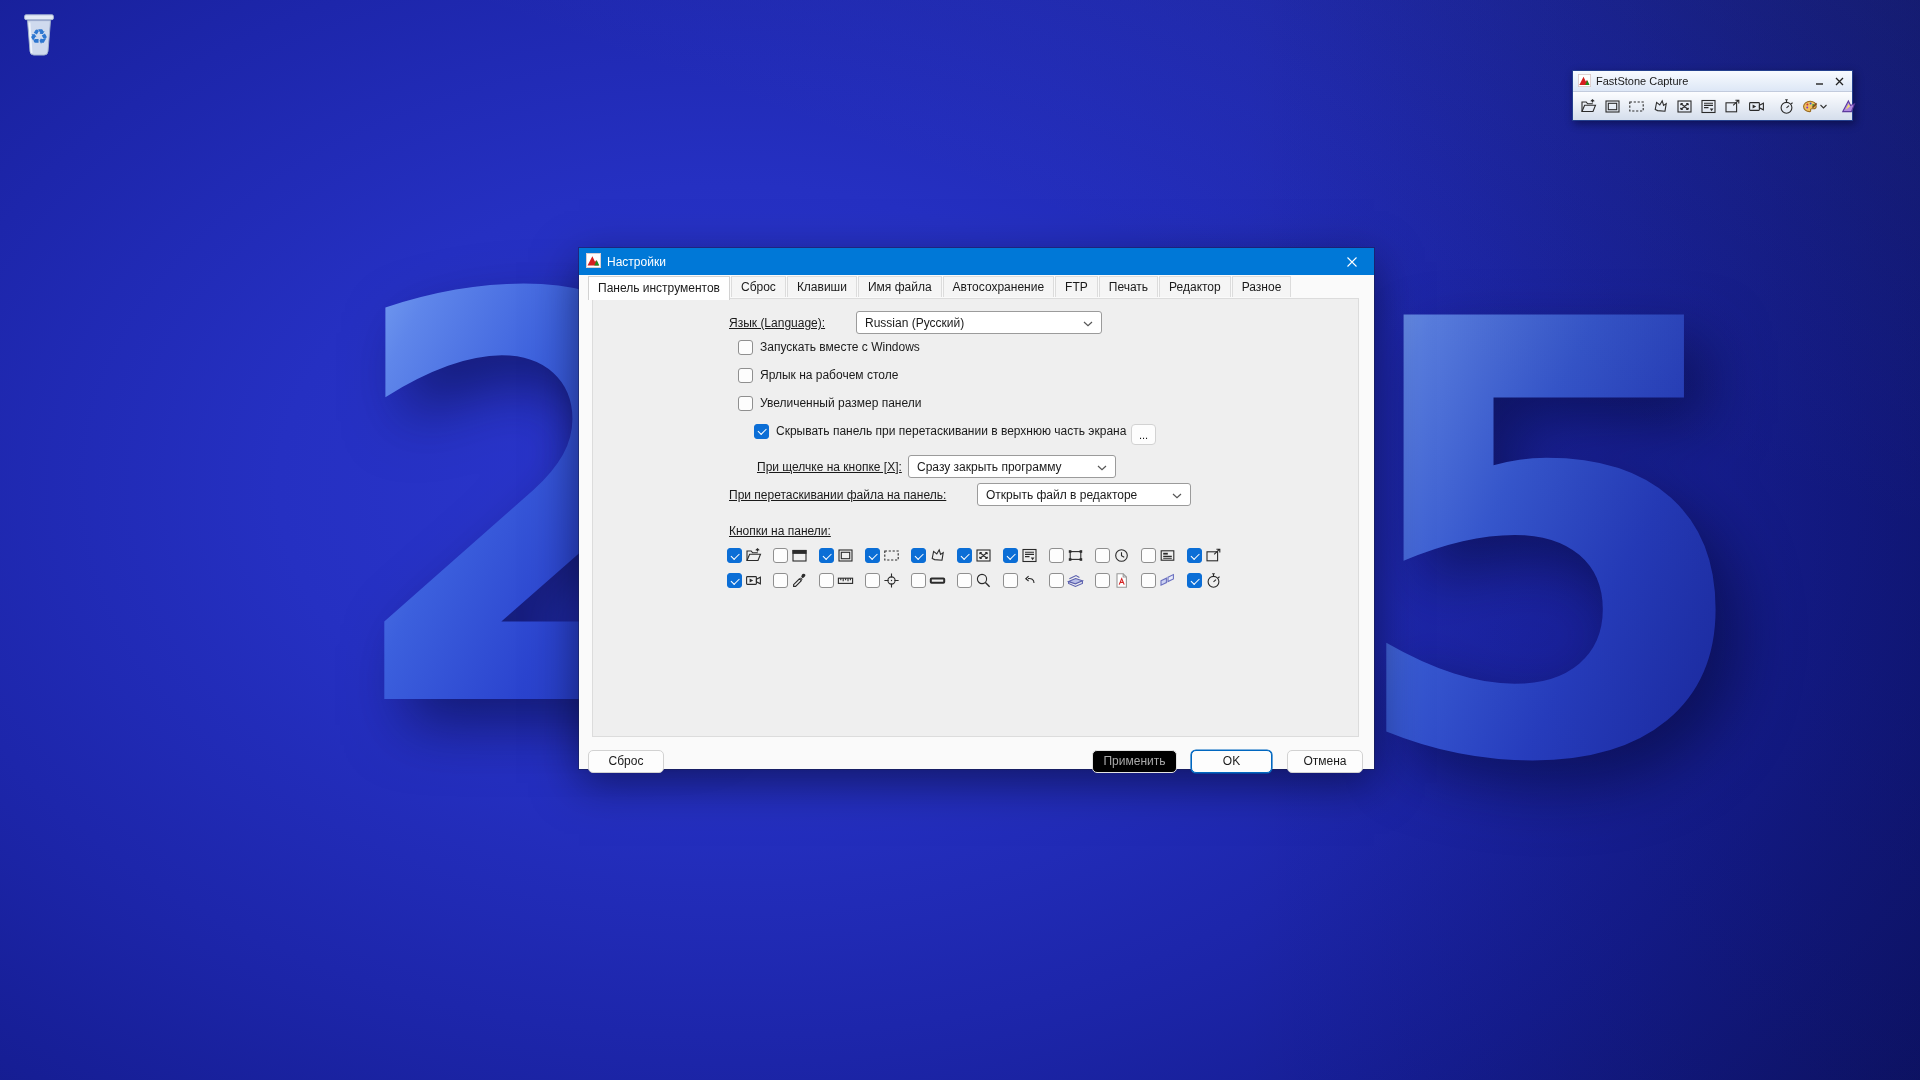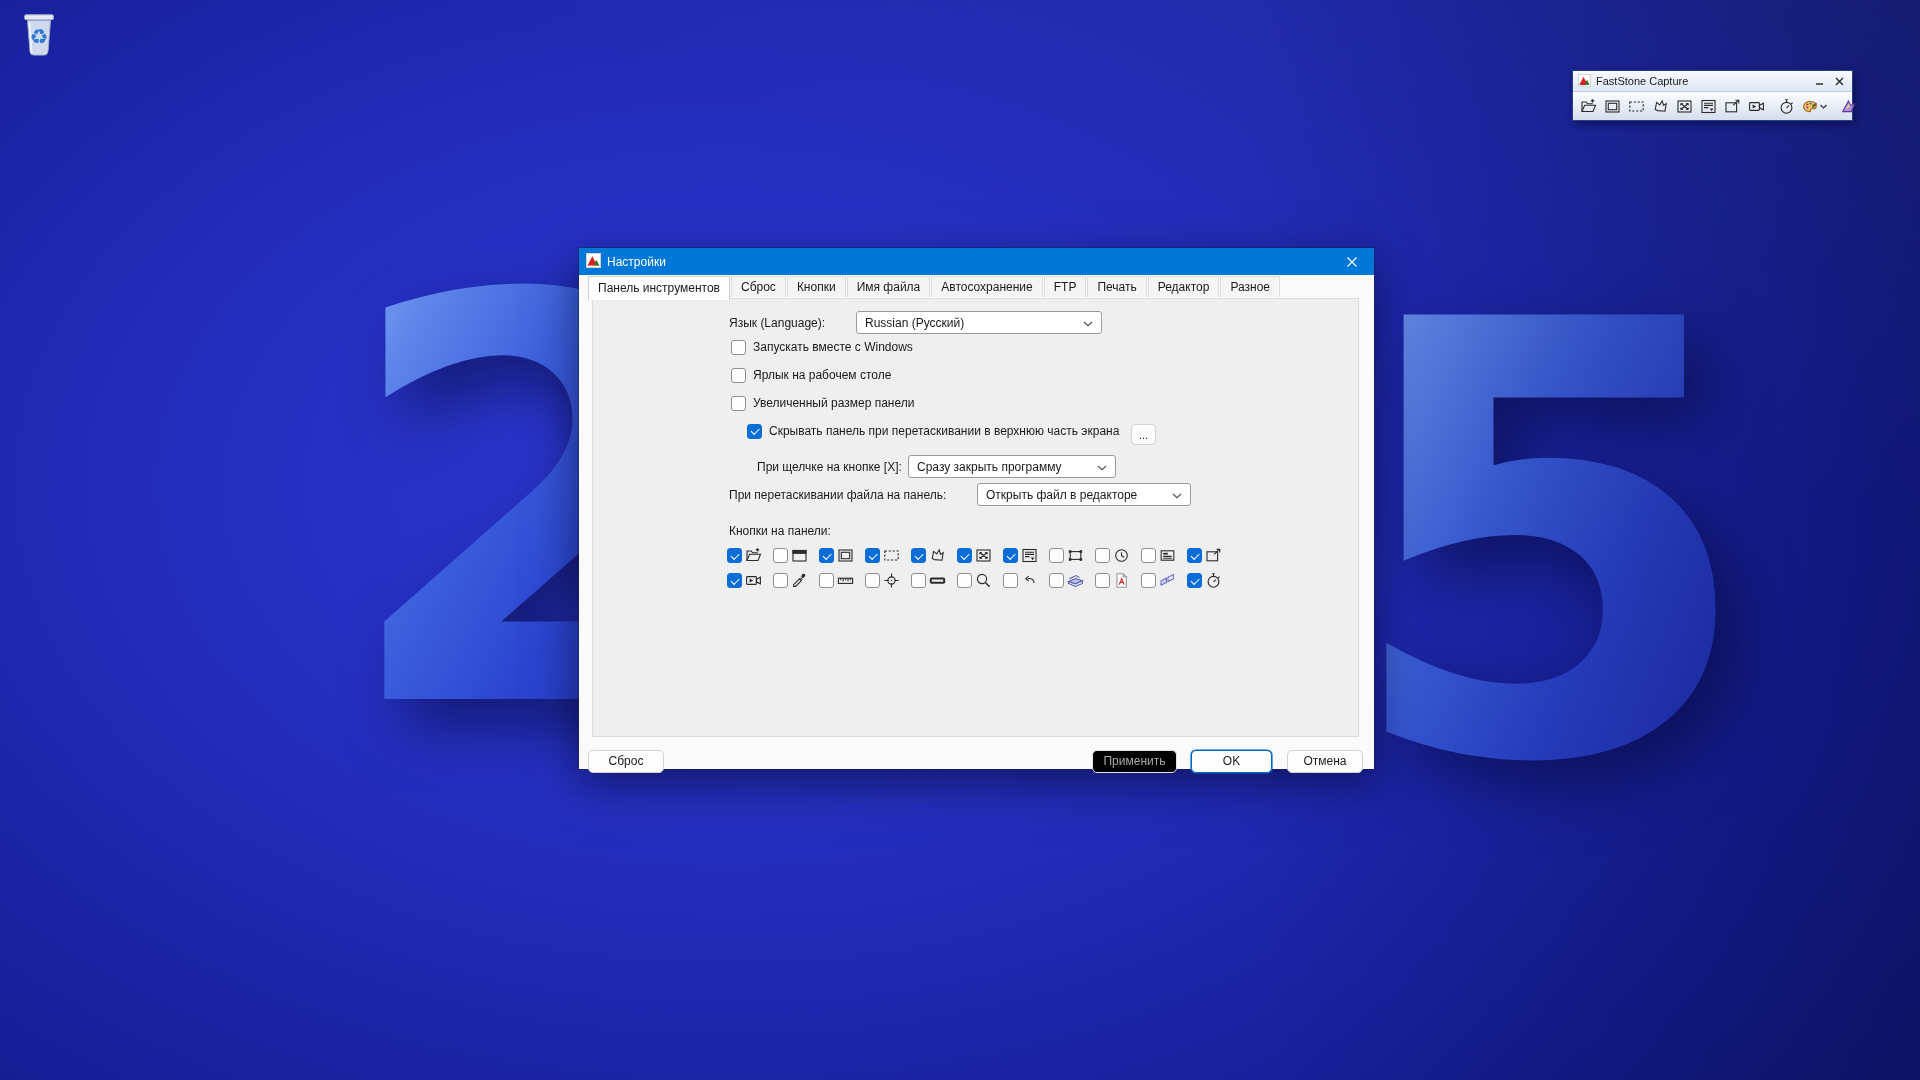--- a/index.html
+++ b/index.html
@@ -42,29 +42,29 @@
     box-shadow:0 0 0 1px rgba(25,30,70,.45), 0 14px 42px rgba(0,0,15,.5); font-size:12px; color:#1a1a1a; }
   .d-titlebar{ height:27px; background:#0078d7; display:flex; align-items:center; padding-left:7px; gap:6px; }
   .d-title{ color:#fff; font-size:12px; }
   .d-close{ position:absolute; right:0; top:0; width:45px; height:27px; display:flex; align-items:center; justify-content:center; }
   .tab-strip{ position:absolute; top:28px; left:9px; height:23px; display:flex; }
   .tab{ height:21px; line-height:20px; padding:0 9px; background:#f5f5f5; border:1px solid #dcdcdc; border-bottom:none; margin-right:1px; white-space:nowrap; }
   .tab.active{ background:#fff; border:1px solid #d2d2d2; border-bottom:none; height:24px; line-height:23px; z-index:3; position:relative; }
   .tab-page{ position:absolute; left:13px; top:50px; width:767px; height:439px; background:#efefef; border:1px solid #dcdcdc; z-index:1; }
   .layer{ position:absolute; inset:0; z-index:2; }
 
-  .flabel{ position:absolute; white-space:nowrap; }
+  .flabel{ position:absolute; white-space:nowrap;text-decoration:underline; }
   .combo{ position:absolute; height:23px; background:#fff; border:1px solid #9b9b9b; border-radius:3px;
     display:flex; align-items:center; padding:0 8px;justify-content:flex-end; }
   .combo .val{ flex:1; white-space:nowrap; overflow:hidden; }
   .cb{ width:15px; height:15px; border:1px solid #8f8f8f; border-radius:3px; background:#fdfdfd; position:relative; flex:none; }
   .cb.checked{ background:#0b6ed6; border-color:#0b6ed6; }
   .cb.checked::after{ content:""; position:absolute; left:3px; top:3.5px; width:7px; height:3.5px;
     border-left:1.6px solid #fff; border-bottom:1.6px solid #fff; transform:rotate(-45deg); }
-  .opt-row{ position:absolute; left:152px; display:flex; align-items:center; gap:7px; height:18px; }
+  .opt-row{ position:absolute; left:159px; display:flex; align-items:center; gap:7px; height:18px; }
   .more-btn{ position:absolute; left:552px; top:176px; width:25px; height:21px; background:#fdfdfd;
     border:1px solid #d2d2d2; border-radius:4px; font-size:11px; display:flex; align-items:center; justify-content:center; }
   .panel-rows{ position:absolute; left:148px; top:295px; }
   .panel-row{ display:flex; align-items:center; height:25px; }
   .pb-cell{ display:flex; align-items:center; gap:3px; margin-right:11px; }
   .pb-cell svg{ display:block; }
 
   .btn{ position:absolute; top:502px; height:23px; background:#fdfdfd; border:1px solid #d2d2d2;
     border-radius:5px; font-size:12px; color:#1b1b1b; text-align:center; line-height:21px; font-family:inherit; }
   .btn.ok{ border:1px solid #0067c0; box-shadow:0 0 0 0.6px #0067c0; }
@@ -201,21 +201,21 @@
     <span class="d-close">
       <svg width="12" height="12" viewBox="0 0 12 12">
           <path d="M1.5 1.5 L10.5 10.5 M10.5 1.5 L1.5 10.5" stroke="#fff" stroke-width="1.1"></path>
         </svg>
     </span>
   </div>
 
   <div class="tab-strip" id="tab-strip">
       <div class="tab active">Панель инструментов</div>
       <div class="tab">Сброс</div>
-      <div class="tab">Кнопки</div>
+      <div class="tab">Клавиши</div>
       <div class="tab">Имя файла</div>
       <div class="tab">Автосохранение</div>
       <div class="tab">FTP</div>
       <div class="tab">Печать</div>
       <div class="tab">Редактор</div>
       <div class="tab">Разное</div>
     </div>
   <div class="tab-page"></div>
 
   <div class="layer">

